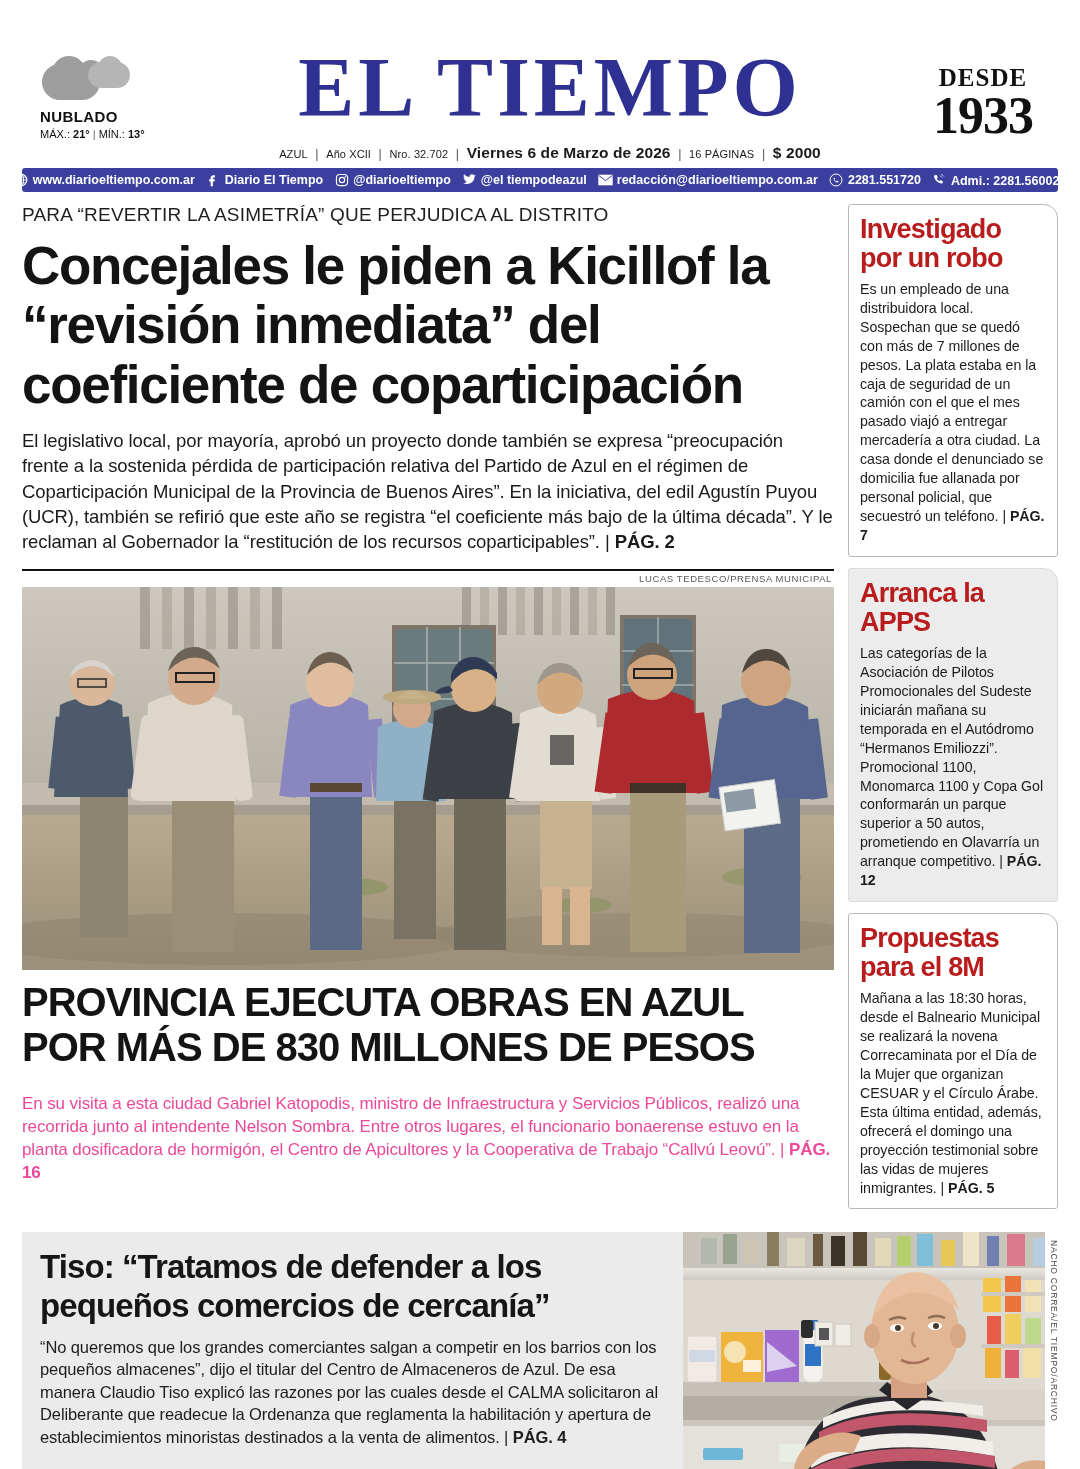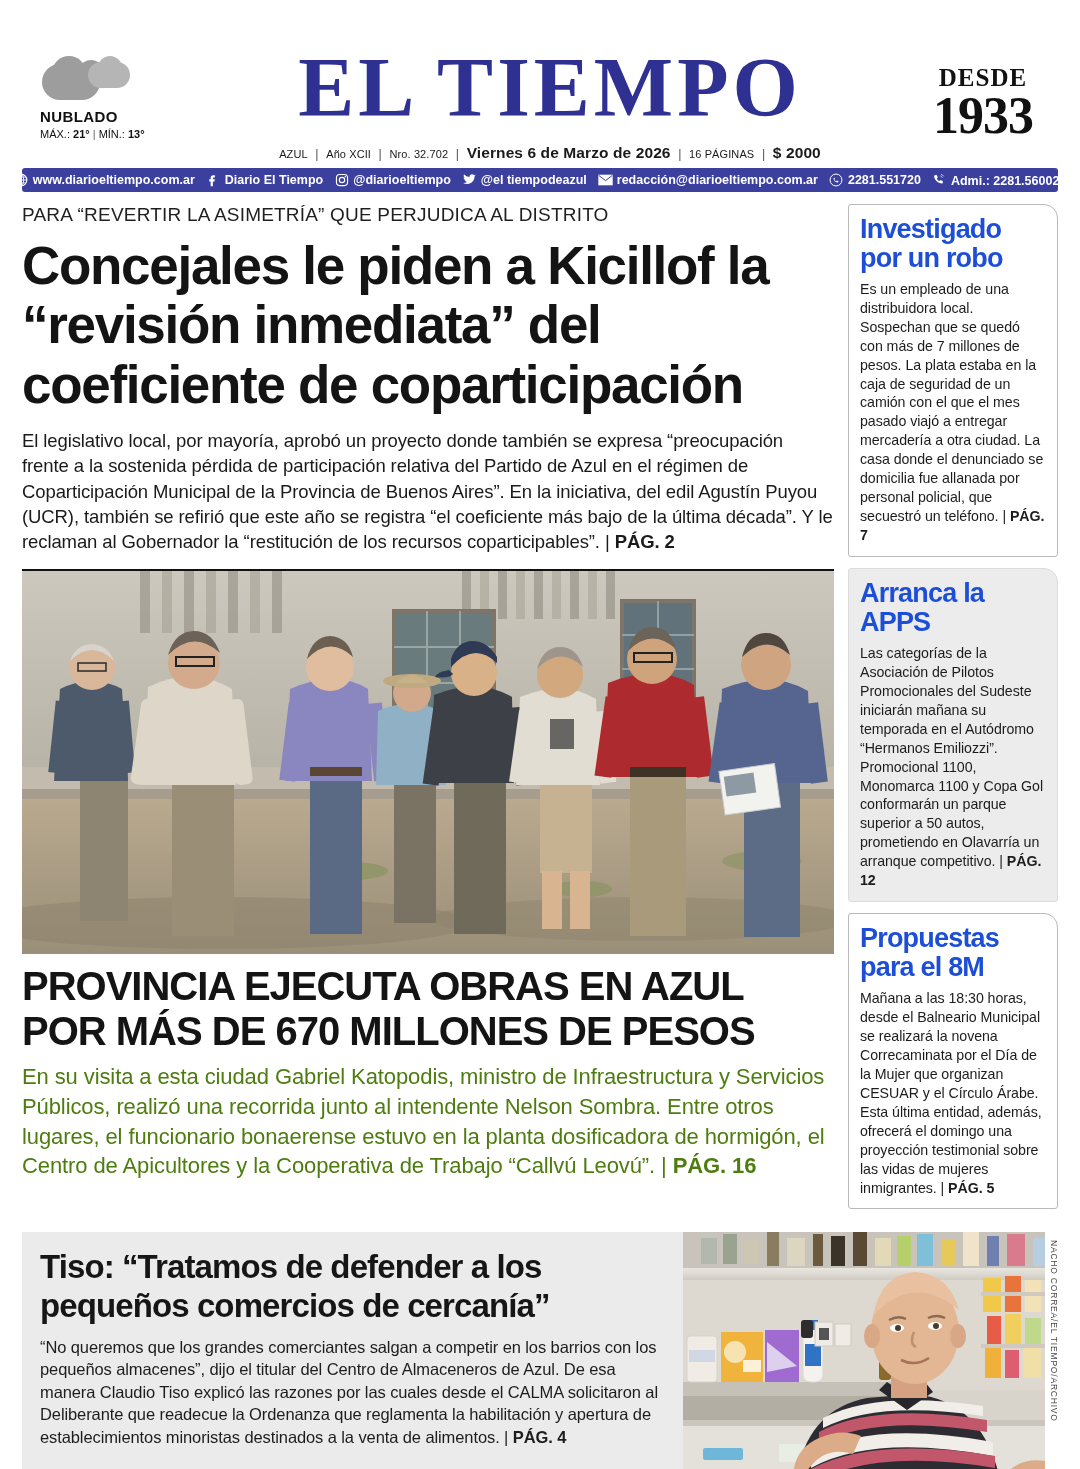--- a/index.html
+++ b/index.html
@@ -133,42 +133,42 @@
 
   .sub-headline {
     font-weight: bold;
     font-size: 40px;
     line-height: 1.12;
     letter-spacing: -1px;
     color: #141414;
     margin-top: 10px;
   }
   .sub-body {
-    font-size: 22px;
+    font-size: 17px;
     line-height: 1.35;
-    color: #4d7c0f;
-    margin-top: 9px;
+    color: #ec4899;
+    margin-top: 24px;
     letter-spacing: -.1px;
   }
   .sub-body b { font-weight: bold; }
 
   
   .sidebox {
     border: 1px solid #b9b9b9;
     border-radius: 3px 14px 3px 3px;
     padding: 10px 11px 11px 11px;
     margin-bottom: 11px;
   }
   .sidebox.shaded { background: #ececec; border-color: #dcdcdc; }
   .sidebox-title {
     font-weight: bold;
     font-size: 27px;
     line-height: 1.07;
     letter-spacing: -.8px;
-    color: #1d4ed8;
+    color: #b91c1c;
     margin-bottom: 7px;
   }
   .sidebox-text {
     font-size: 14.2px;
     line-height: 1.335;
     color: #1c1c1c;
     letter-spacing: -.05px;
   }
   .sidebox-text b { font-weight: bold; }
 
@@ -336,20 +336,21 @@
 
   <div class="body-wrap">
 
     <div class="col-main">
 
       <div class="kicker">PARA “REVERTIR LA ASIMETRÍA” QUE PERJUDICA AL DISTRITO</div>
       <h1 class="lead-headline">Concejales le piden a Kicillof la “revisión inmediata” del coeficiente de coparticipación</h1>
       <p class="lead-body"><span>El legislativo local, por mayoría, aprobó un proyecto donde también se expresa “preocupación frente a la sostenida pérdida de participación relativa del Partido de Azul en el régimen de Coparticipación Municipal de la Provincia de Buenos Aires”. En la iniciativa, del edil Agustín Puyou (UCR), también se refirió que este año se registra “el coeficiente más bajo de la última década”. Y le reclaman al Gobernador la “restitución de los recursos coparticipables”. | </span><b>PÁG. 2</b></p>
 
       <div class="rule"></div>
+      <div class="credit">LUCAS TEDESCO/PRENSA MUNICIPAL</div>
 
       <div class="photo1">
         <svg width="812" height="383" viewBox="0 0 812 383" preserveAspectRatio="none" role="img">
           <defs>
             <linearGradient id="skyg" x1="0" y1="0" x2="0" y2="1">
               <stop offset="0" stop-color="#9fc3e0"></stop>
                 <stop offset="1" stop-color="#cfe0ec"></stop>
             </linearGradient>
             <linearGradient id="wallg" x1="0" y1="0" x2="0" y2="1">
               <stop offset="0" stop-color="#cdc8bd"></stop>
@@ -487,21 +488,21 @@
             <rect x="692" y="132" width="17" height="80" fill="#55658f" transform="rotate(8 700 172)"></rect>
             <rect x="784" y="132" width="17" height="80" fill="#55658f" transform="rotate(-7 792 172)"></rect>
             <g transform="rotate(-8 730 220)">
               <rect x="700" y="196" width="56" height="44" fill="#f2f2ef" stroke="#ccc" stroke-width="1"></rect>
               <rect x="704" y="202" width="30" height="20" fill="#8d9aa3"></rect>
             </g>
           </g>
         </svg>
       </div>
 
-      <h2 class="sub-headline">PROVINCIA EJECUTA OBRAS EN AZUL POR MÁS DE 670 MILLONES DE PESOS</h2>
+      <h2 class="sub-headline">PROVINCIA EJECUTA OBRAS EN AZUL POR MÁS DE 830 MILLONES DE PESOS</h2>
       <p class="sub-body"><span>En su visita a esta ciudad Gabriel Katopodis, ministro de Infraestructura y Servicios Públicos, realizó una recorrida junto al intendente Nelson Sombra. Entre otros lugares, el funcionario bonaerense estuvo en la planta dosificadora de hormigón, el Centro de Apicultores y la Cooperativa de Trabajo “Callvú Leovú”. | </span><b>PÁG. 16</b></p>
     </div>
 
     <div class="col-side">
 
       <div class="sidebox">
         <div class="sidebox-title">Investigado por un robo</div>
         <div class="sidebox-text"><span>Es un empleado de una distribuidora local. Sospechan que se quedó con más de 7 millones de pesos. La plata estaba en la caja de seguridad de un camión con el que el mes pasado viajó a entregar mercadería a otra ciudad. La casa donde el denunciado se domicilia fue allanada por personal policial, que secuestró un teléfono. | </span><b>PÁG. 7</b></div>
       </div>
 

